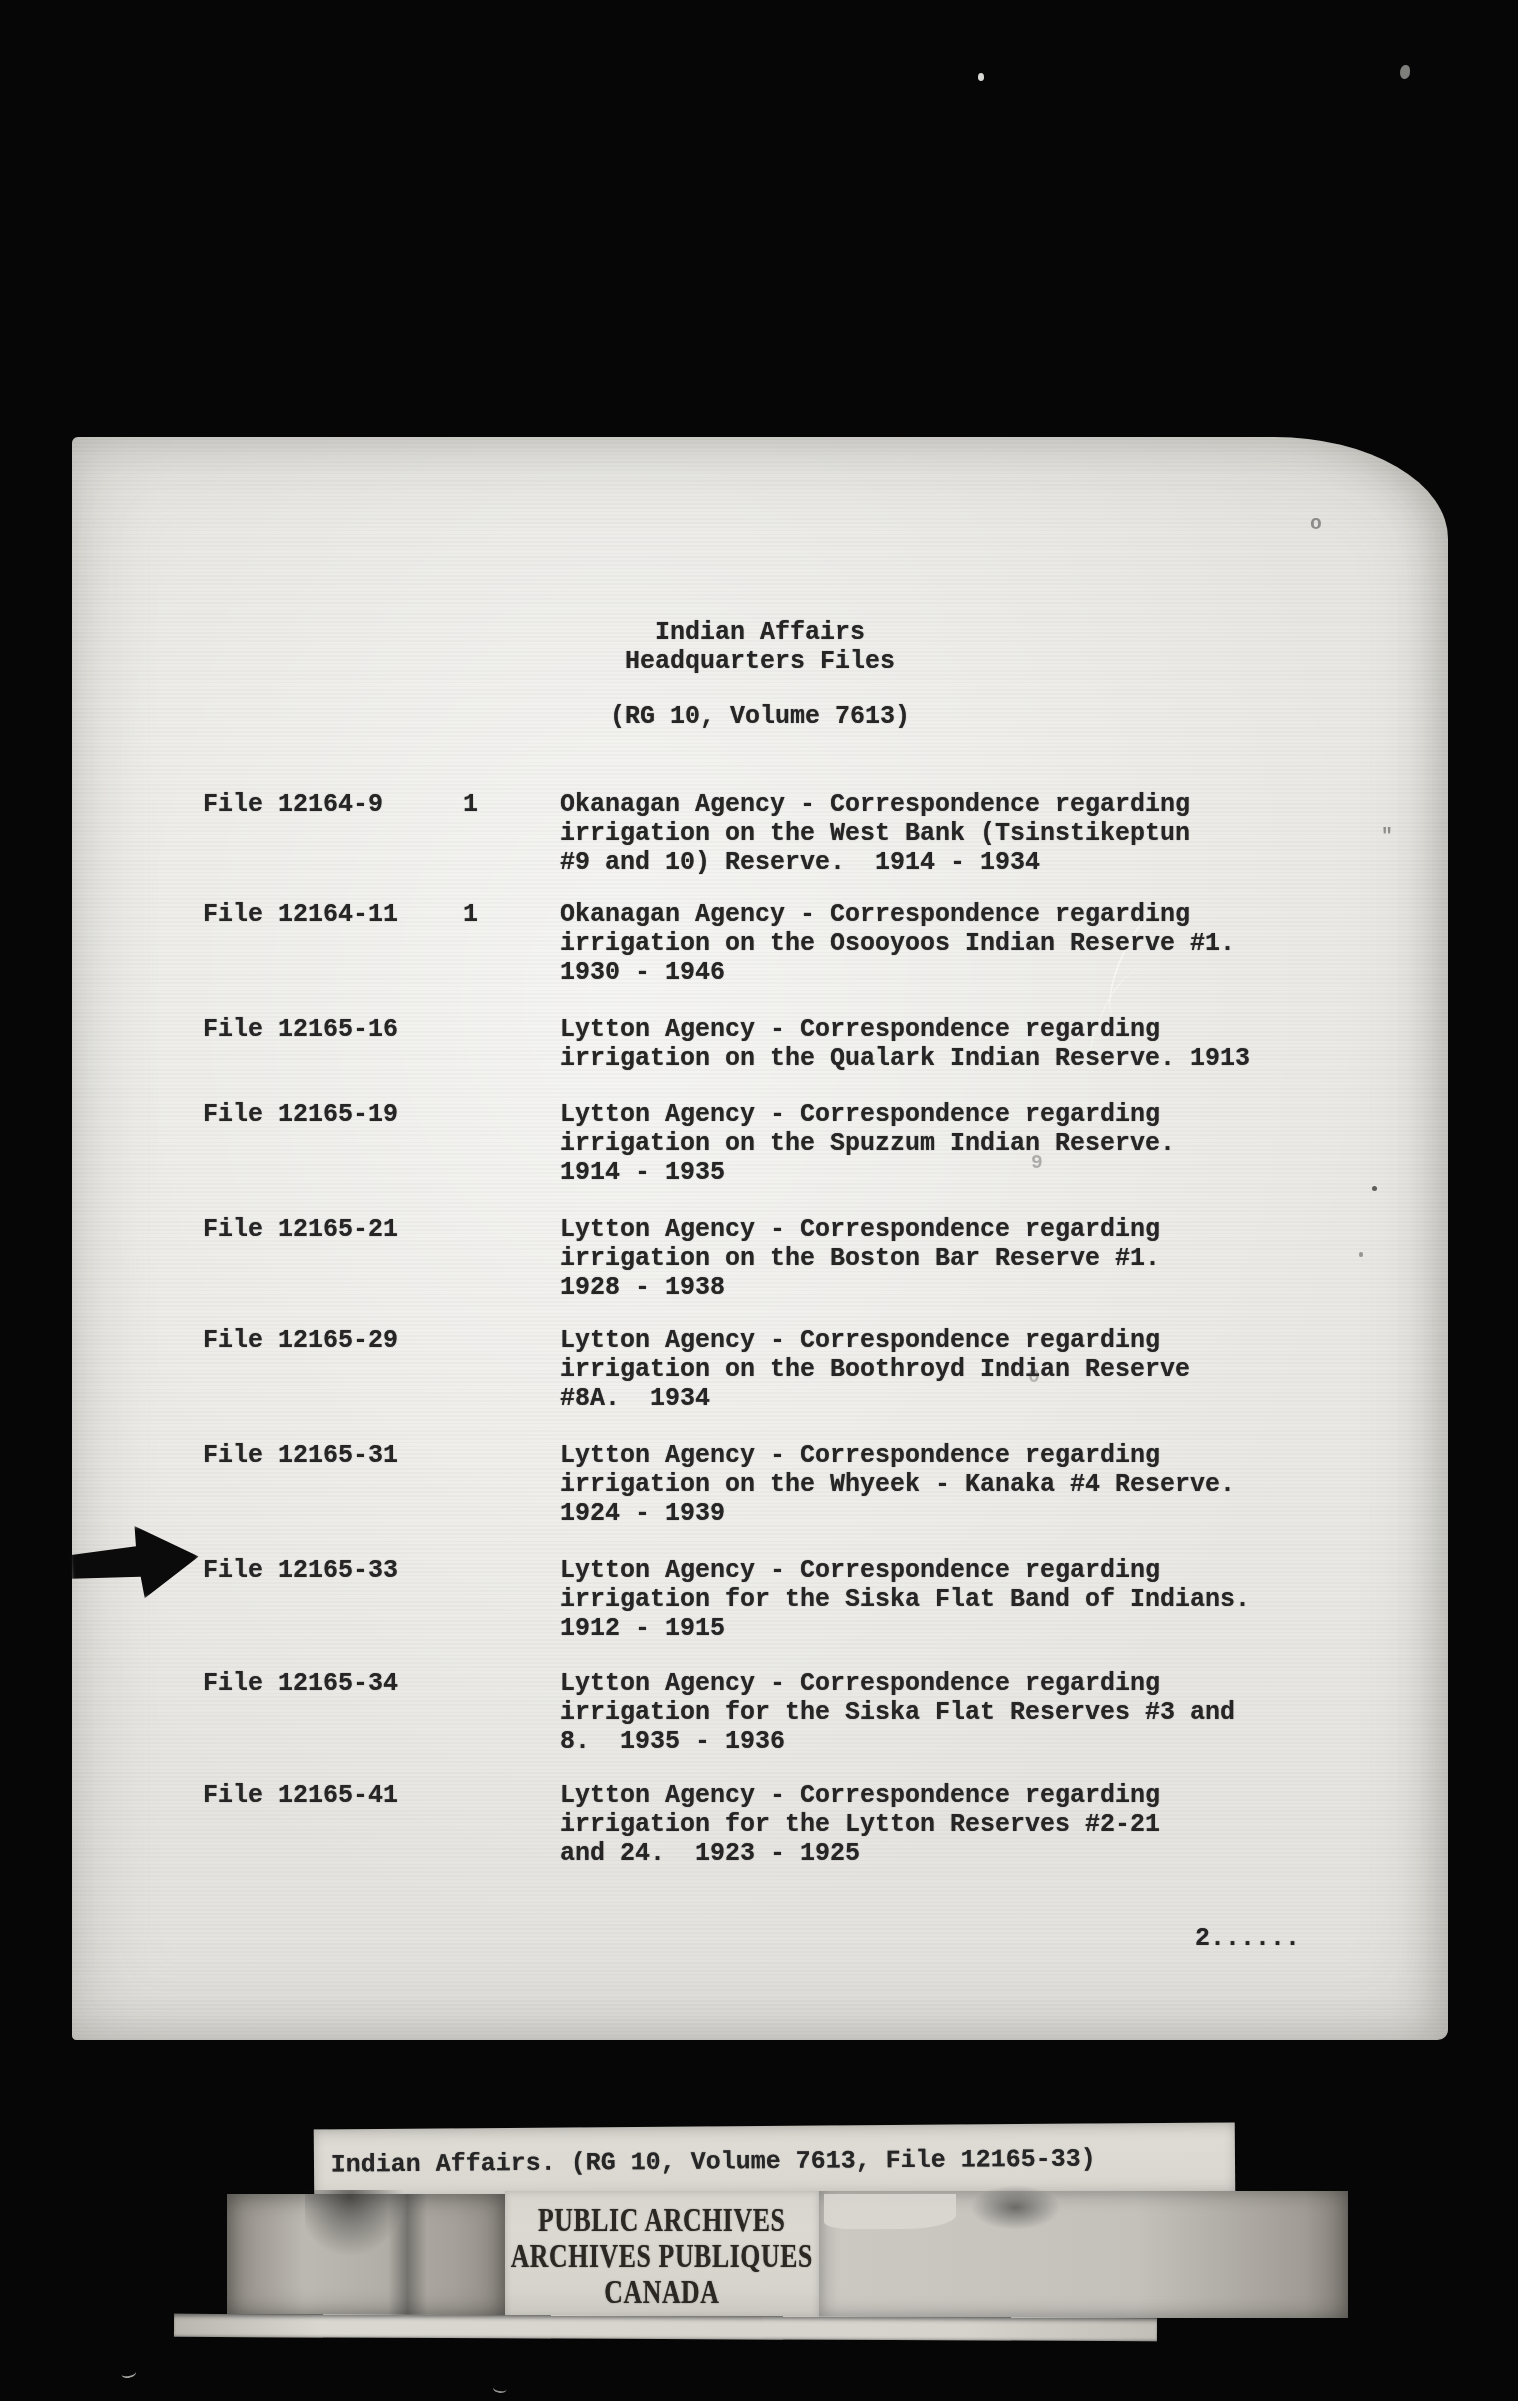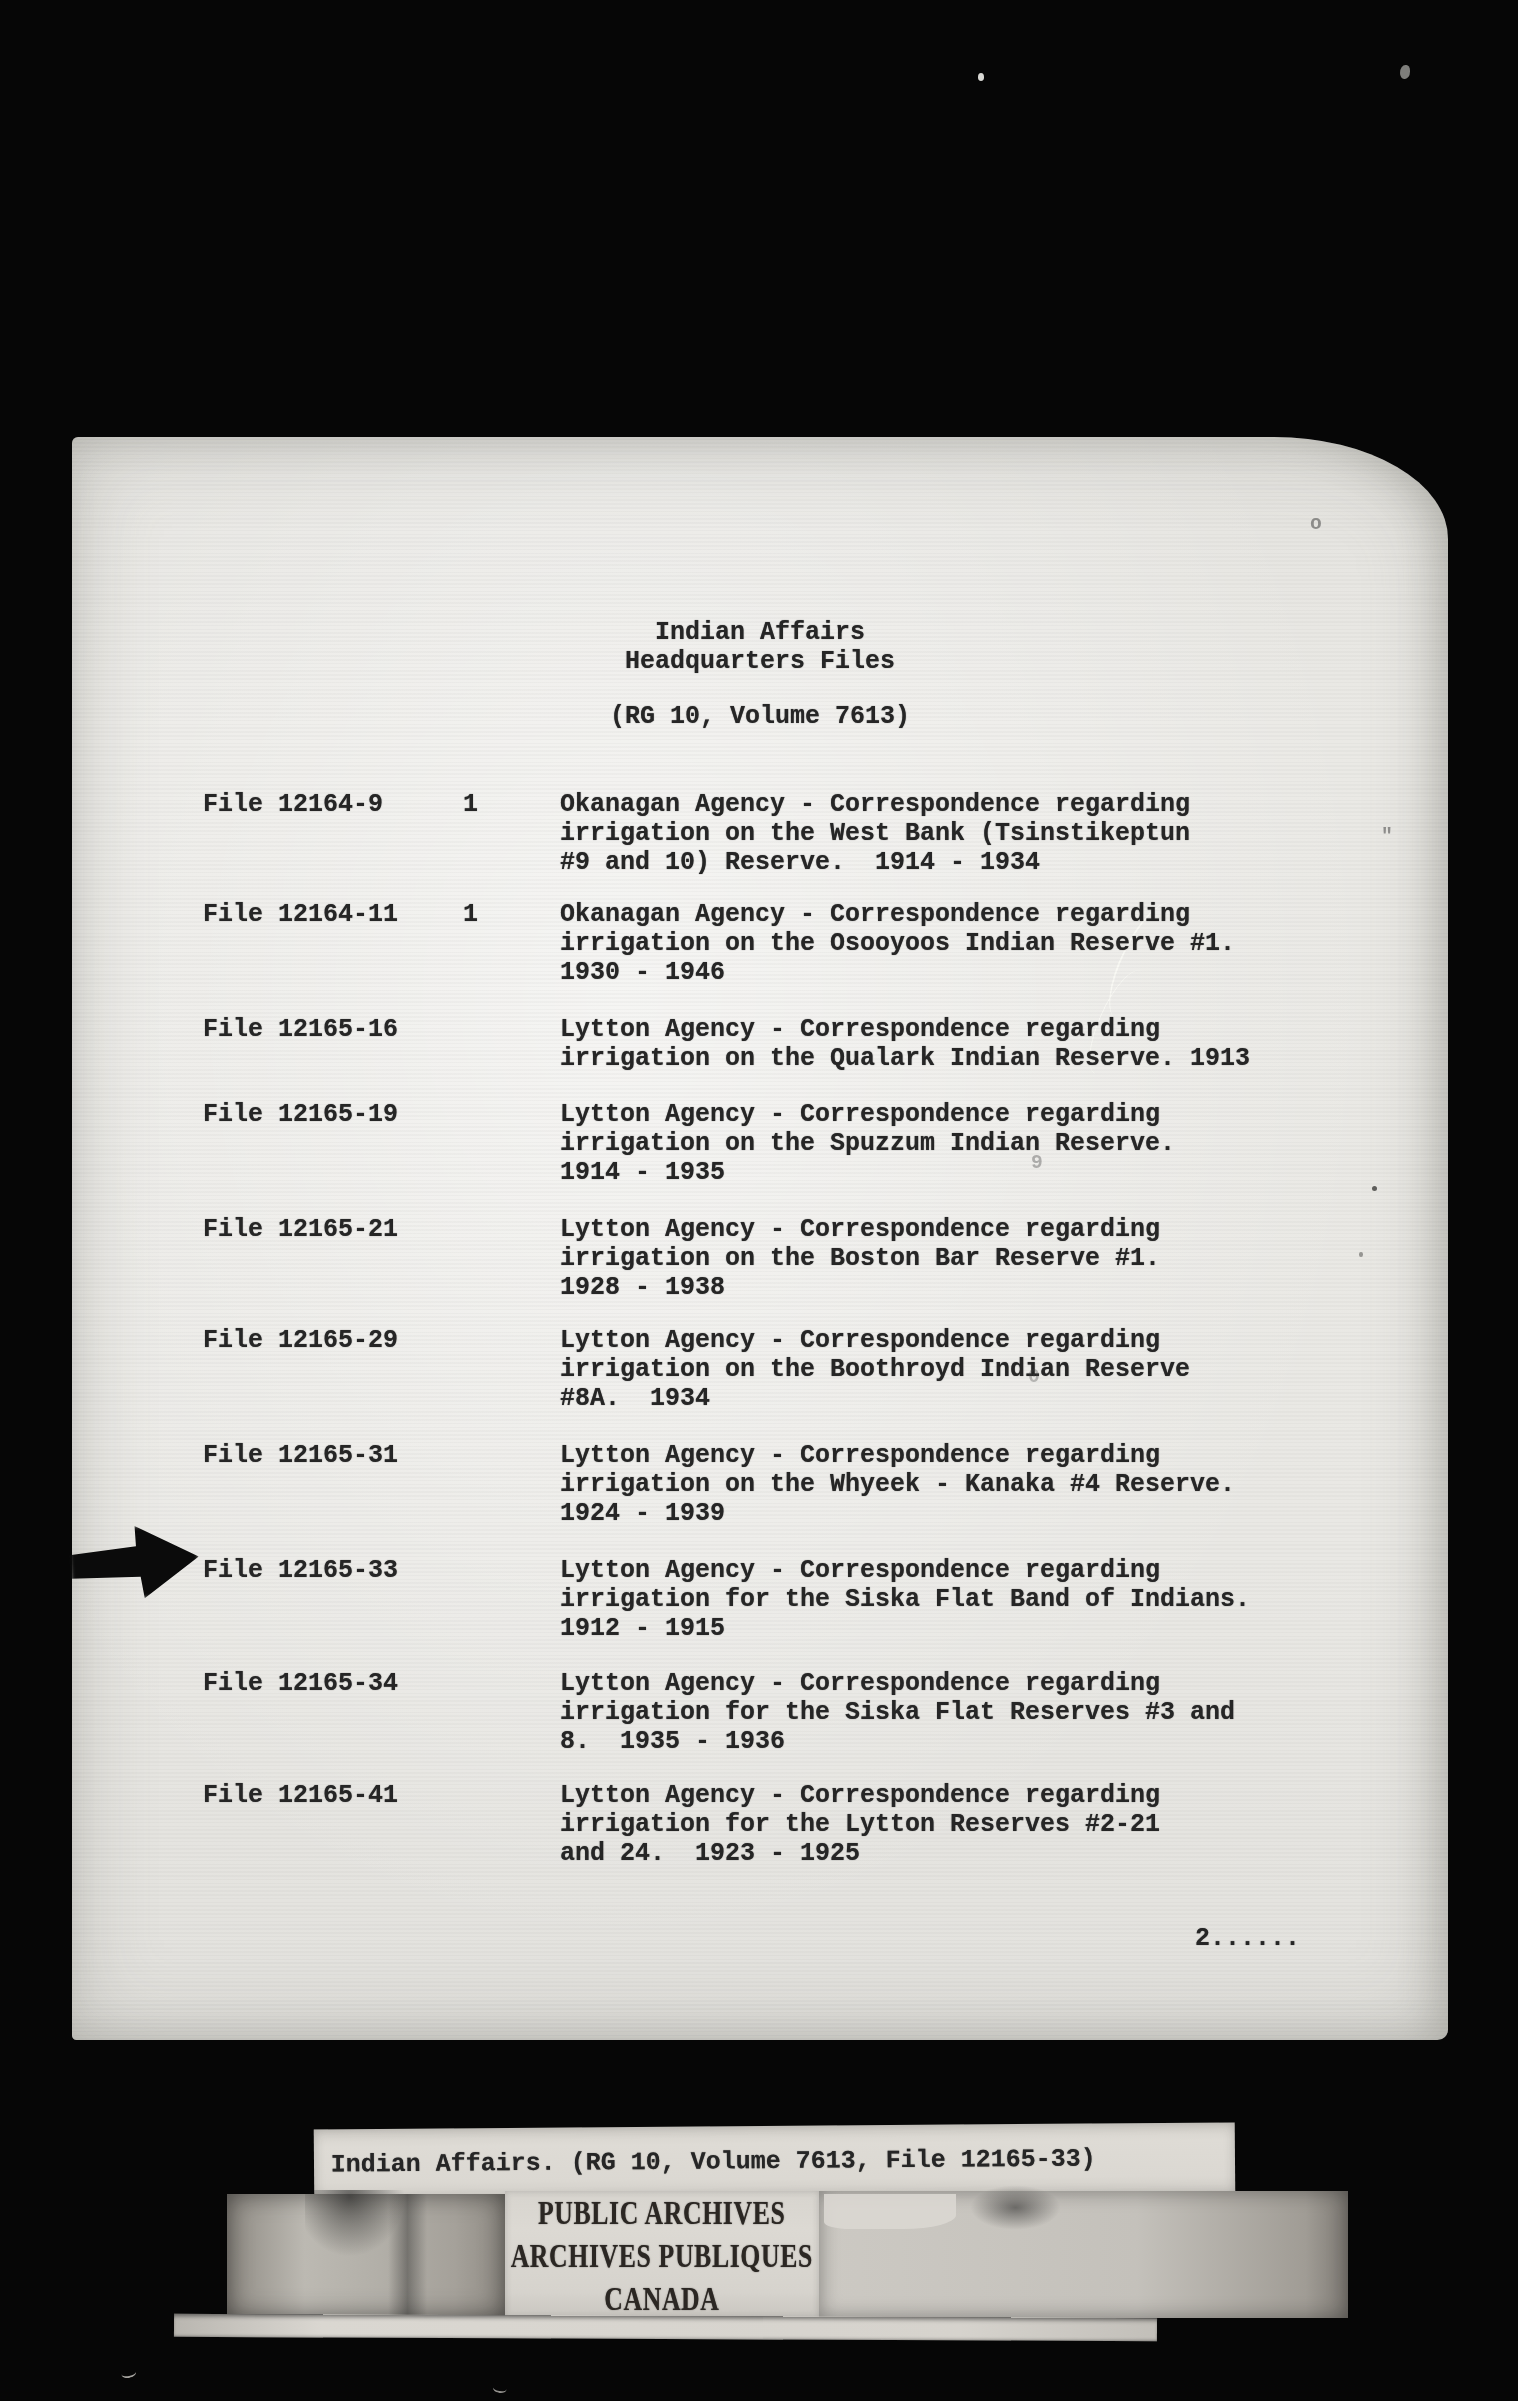--- a/index.html
+++ b/index.html
@@ -76,21 +76,21 @@
     background:radial-gradient(ellipse at 45% 10%, rgba(15,15,15,.55), rgba(15,15,15,0) 70%);
   }
   #stamp-left::after{
     content:"";position:absolute;left:58%;top:0;width:14%;height:100%;
     background:linear-gradient(90deg, rgba(25,25,25,0), rgba(25,25,25,.38), rgba(25,25,25,0));
   }
   #stamp-center{
     left:505px;width:314px;
     background:linear-gradient(180deg,#d7d4ce,#dcd9d3 30%,#d6d3cd 80%,#c8c5bf);
     box-shadow:inset 0 0 7.6px rgba(40,40,38,.2);
-    display:flex;flex-direction:column;justify-content:center;align-items:center;gap:10px;
+    display:flex;flex-direction:column;justify-content:center;align-items:center;gap:3px;
     padding-top:4.5px;box-sizing:border-box;
   }
   .stamp-line{
     font-family:"Liberation Serif","DejaVu Serif",serif;font-weight:700;
     font-size:33px;line-height:33px;color:#2b2723;letter-spacing:0.8px;
     transform:scaleX(0.78);white-space:nowrap;
     text-shadow:0 0 1.5px rgba(43,39,35,.7);
   }
   #stamp-right{
     left:819px;width:529px;

